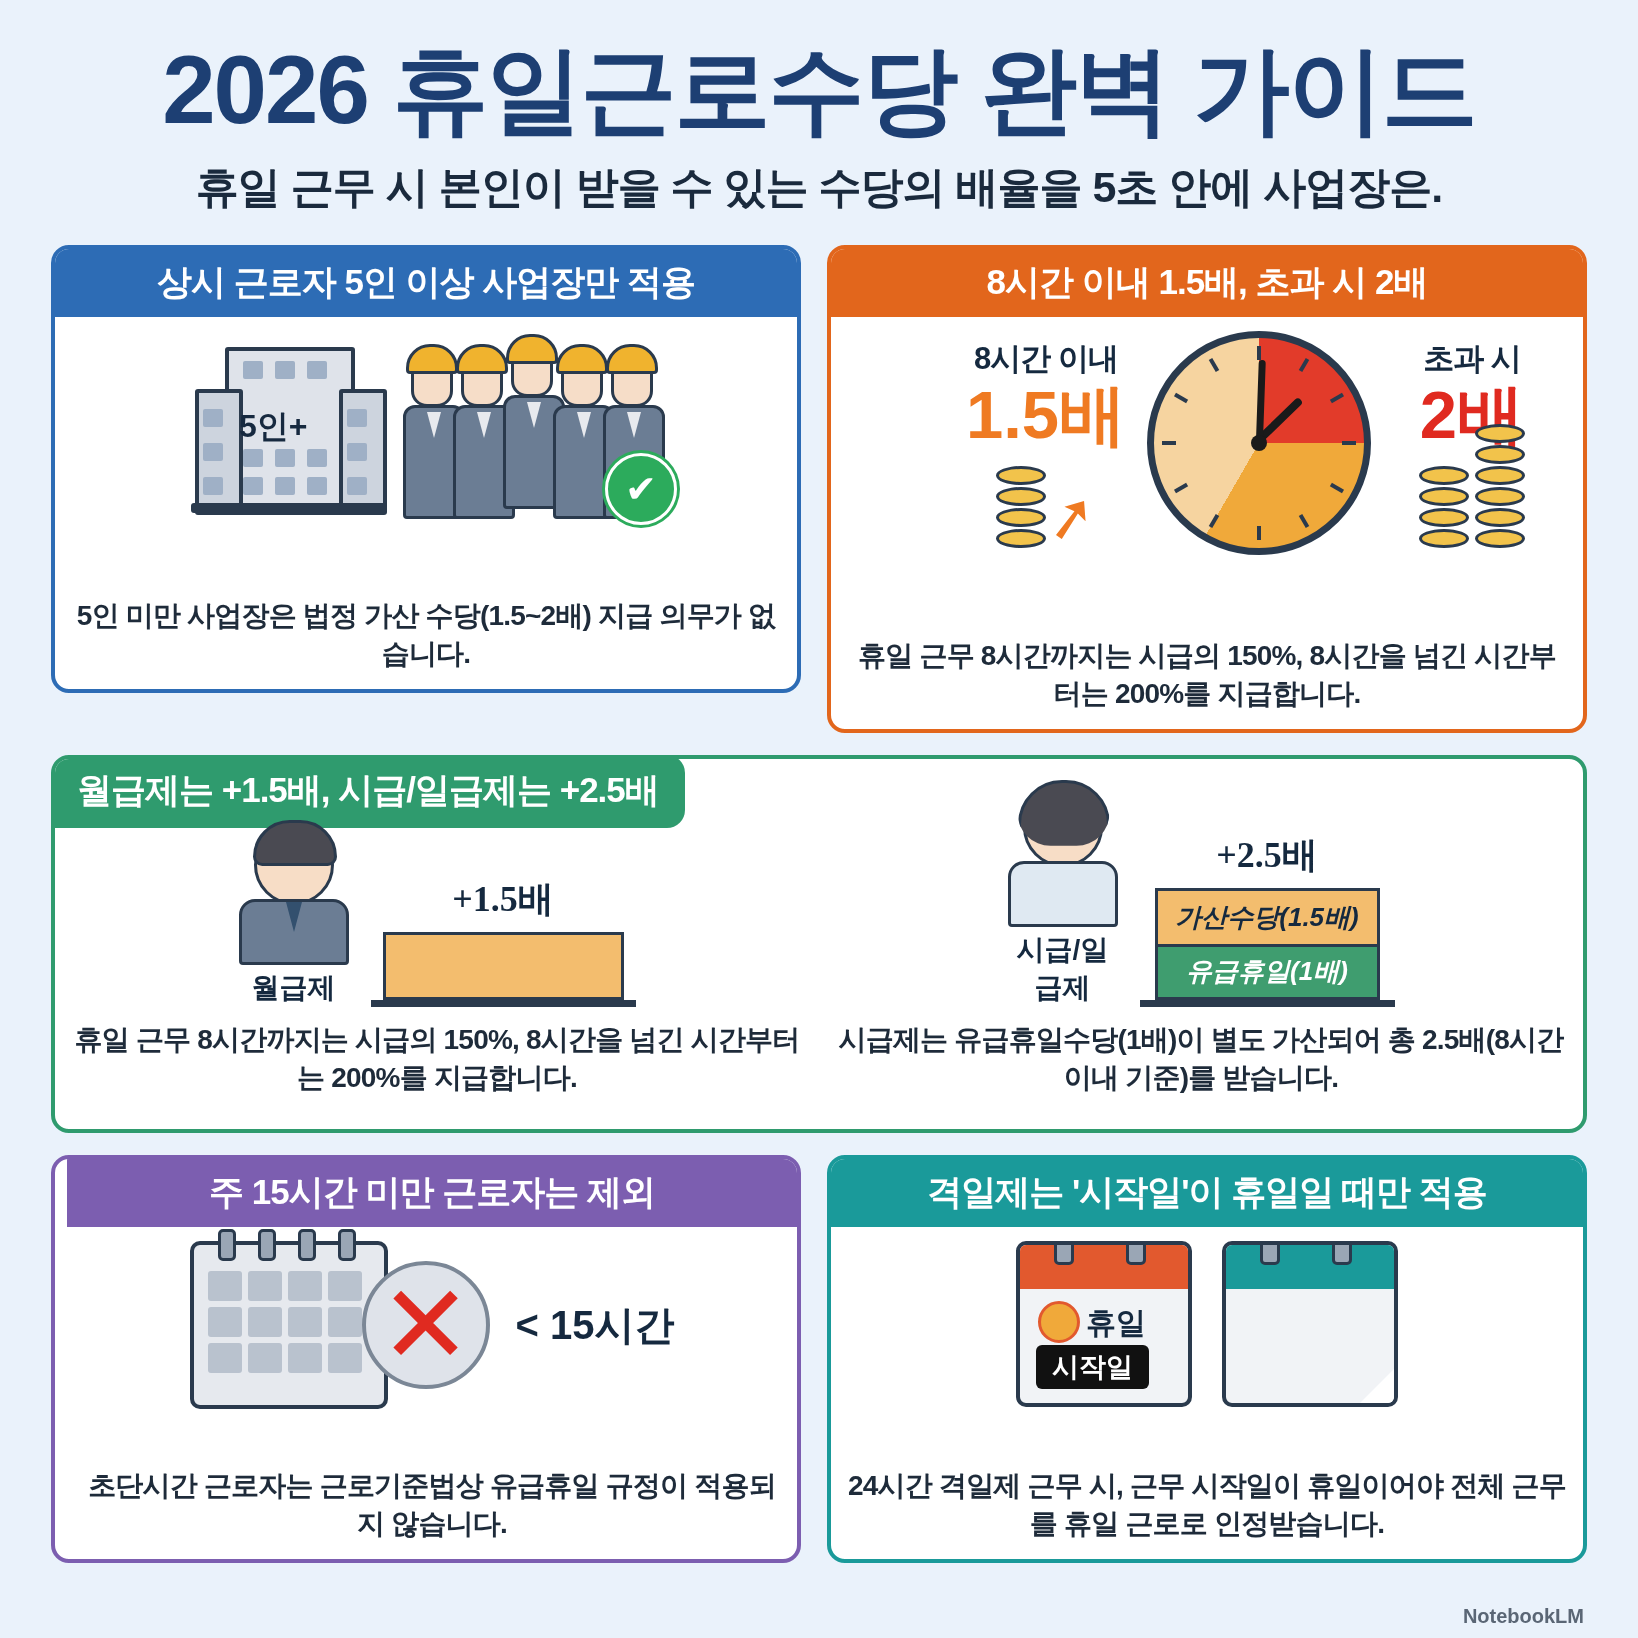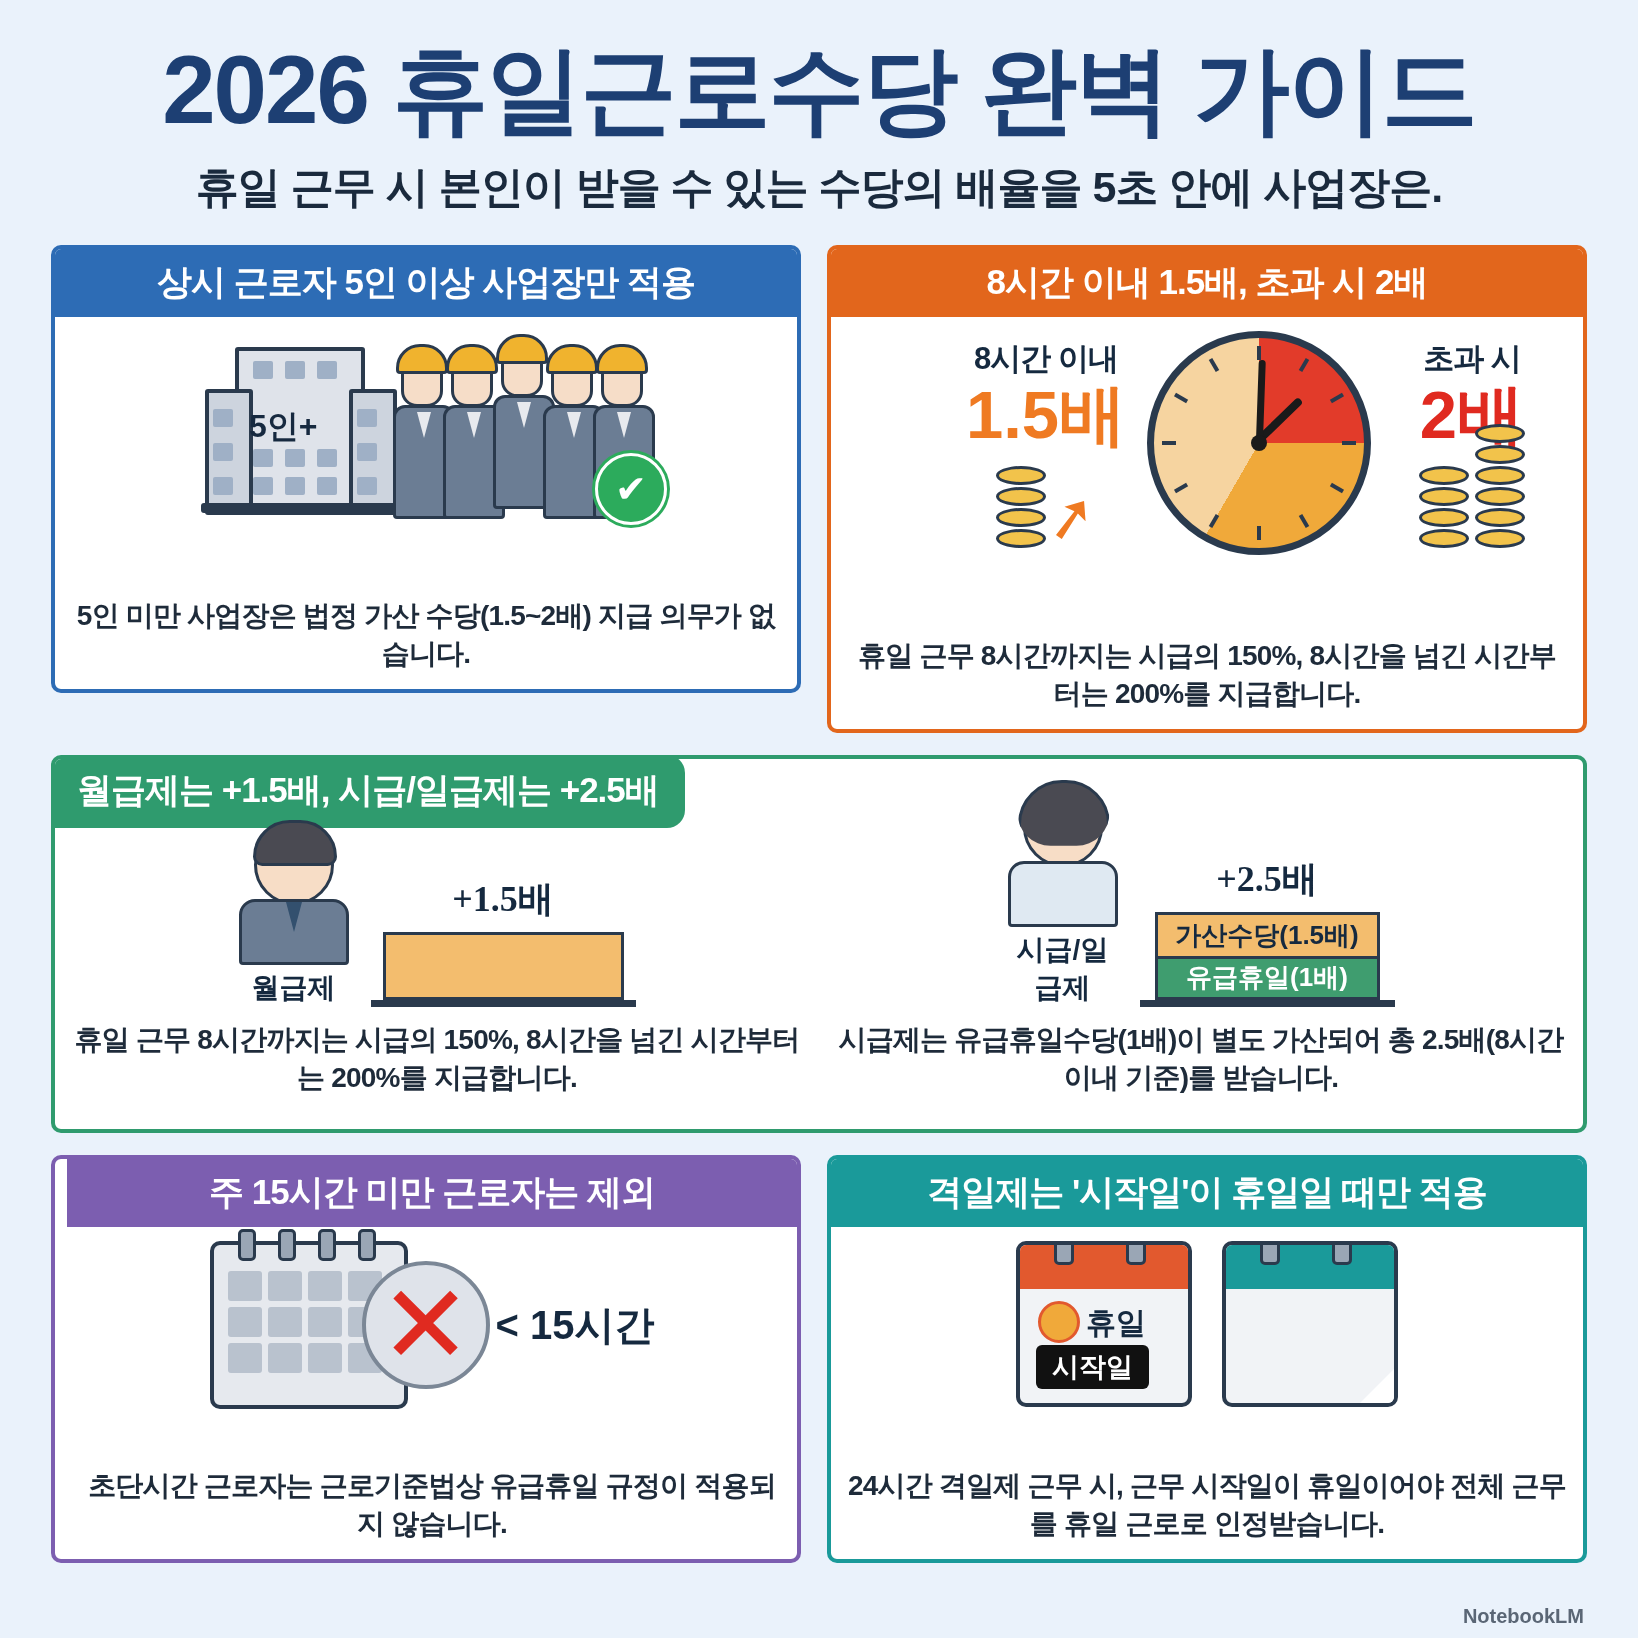--- a/index.html
+++ b/index.html
@@ -45,21 +45,21 @@
   .grid {
     margin-top: 28px;
     display: grid;
     grid-template-columns: 750px 760px;
     grid-template-rows: auto auto auto;
     gap: 22px 26px;
     justify-content: center;
   }
   .card {
     background: #ffffff;
-    border-radius: 10px;
+    border-radius: 18px;
     border: 4px solid #ccc;
     overflow: hidden;
     display: flex;
     flex-direction: column;
     position: relative;
   }
   .card-head {
     color: #fff;
     font-size: 35px;
     font-weight: 800;
@@ -146,20 +146,21 @@
     font-size: 28px;
     font-weight: 800;
     margin-top: 4px;
     text-align: center;
   }
   
   .illus-row {
     display: flex;
     align-items: center;
     justify-content: center;
+    gap: 20px;
     width: 100%;
   }
   .bldg {
     width: 200px; height: 190px; position: relative;
   }
   .bldg .main {
     position: absolute; left: 34px; top: 16px; width: 122px; height: 160px;
     background: #dfe3ea; border: 4px solid #2a3a4d; border-radius: 3px;
   }
   .bldg .left {
@@ -245,22 +246,22 @@
   }
   
   .bar-wrap { display: flex; flex-direction: column; align-items: center; }
   .bar-label { font-size: 36px; font-weight: 800; margin-bottom: 8px; font-family: Liberation Serif, serif; }
   .bar-orange {
     width: 235px; height: 62px; background: #f3bd6e; border: 3px solid #2a3a4d;
   }
   .bar-base { width: 265px; height: 7px; background: #2a3a4d; }
   .stack-wrap { display: flex; flex-direction: column; align-items: center; }
   .seg {
-    width: 225px; height: 44px; display: flex; align-items: center; justify-content: center;
-    font-size: 26px; font-weight: 800; border: 3px solid #2a3a4d; box-sizing: border-box;
+    width: 225px; height: 56px; display: flex; align-items: center; justify-content: center;
+    font-size: 26px; font-weight: 800; border: 3px solid #2a3a4d; box-sizing: border-box; font-style: italic;
   }
   .seg-orange { background: #f3bd6e; color: #15293f; border-bottom: none; }
   .seg-green { background: #3f9d6f; color: #ffffff; }
   
   .avatar { width: 110px; text-align: center; }
   .av-head {
     width: 74px; height: 74px; border-radius: 50%; background: #f7ddc6; border: 3px solid #2a3a4d;
     margin: 0 auto; position: relative;
   }
   .av-hair-m {

